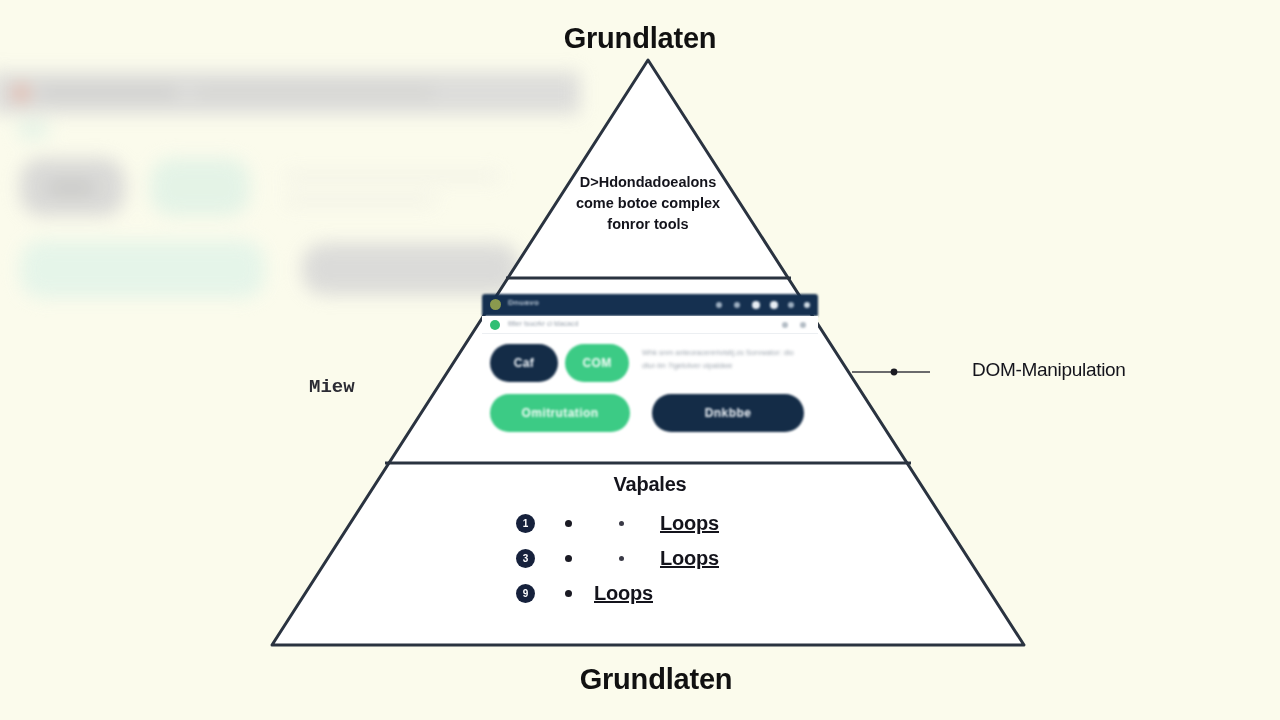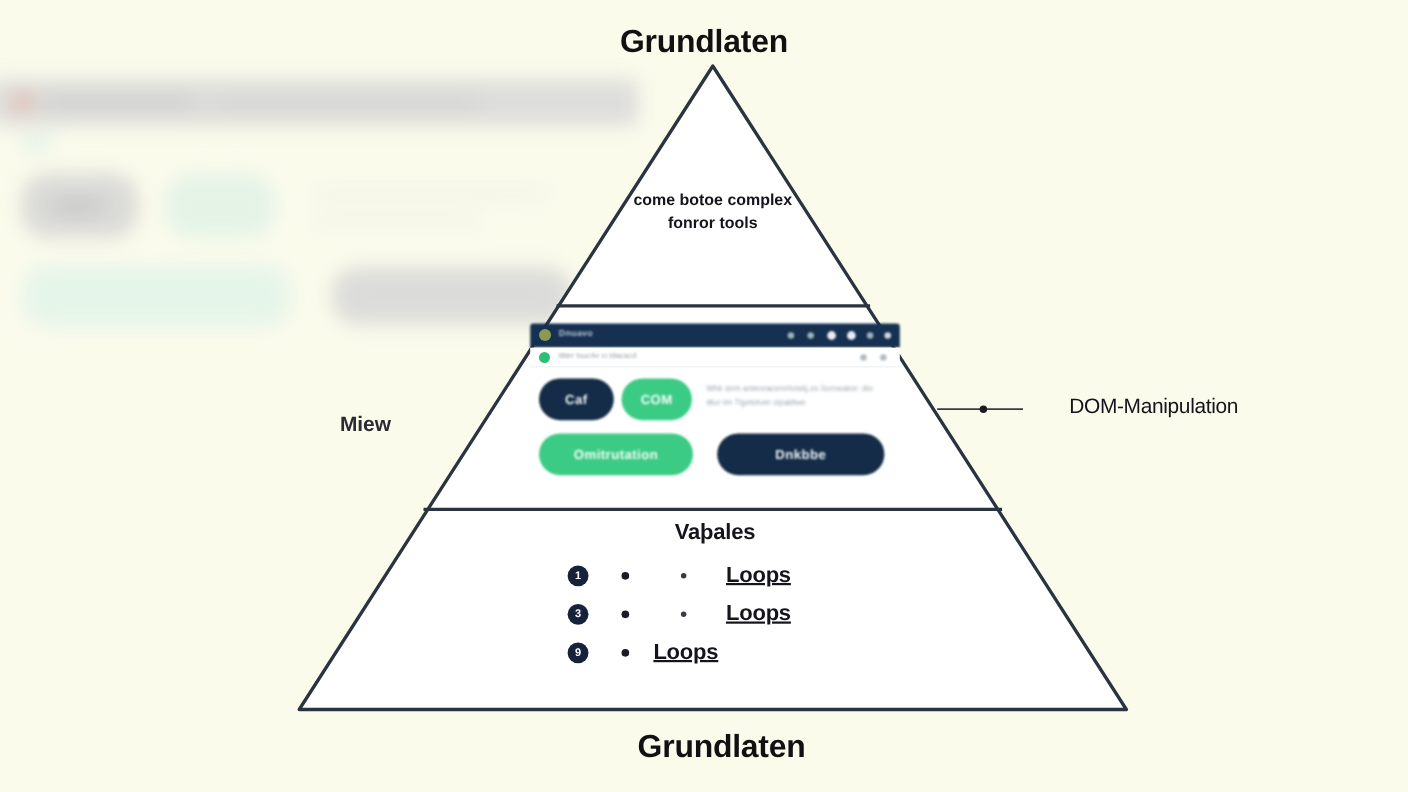--- a/index.html
+++ b/index.html
@@ -183,21 +183,21 @@
   }
   .t3bullet.small { width: 5px; height: 5px; background:#3a3a46; }
   .t3label {
     font-size: 20px; font-weight: bold; color: #14141c;
     letter-spacing: -.2px; white-space: nowrap; text-decoration: underline;
   }
 
   
   #ann-left {
     position: absolute; left: 309px; top: 376px;
-    font-size: 19px; font-weight: bold; color: #2b2b33;
+    font-size: 19px; font-weight: bold; color: #2b2b33; font-family: Liberation Mono, monospace;
   }
   #ann-right-label {
     position: absolute; left: 972px; top: 359px;
     font-size: 19px; font-weight: normal; color: #14141c;
     letter-spacing: -.3px;
   }
 </style>
 </head>
 <body>
 
@@ -227,20 +227,21 @@
 
     <line x1="506" y1="278" x2="791" y2="278" stroke="#2a3340" stroke-width="3"></line>
 
     <line x1="385" y1="463" x2="911" y2="463" stroke="#2a3340" stroke-width="3"></line>
 
     <line x1="852" y1="372" x2="930" y2="372" stroke="#3a3a42" stroke-width="1.6"></line>
     <circle cx="894" cy="372" r="3.4" fill="#1a1a22"></circle>
   </svg>
 
   <div id="tier1-text">
+    <div>D&gt;Hdondadoealons</div>
     <div>come botoe complex</div>
     <div>fonror tools</div>
   </div>
 
   <div id="mockup">
     <div id="mockup-chrome"></div>
     <div id="mockup-favicon"></div>
     <div id="mockup-title">Dnuavo</div>
     <div class="chrome-ico" style="left:234px"></div>
     <div class="chrome-ico" style="left:252px"></div>

